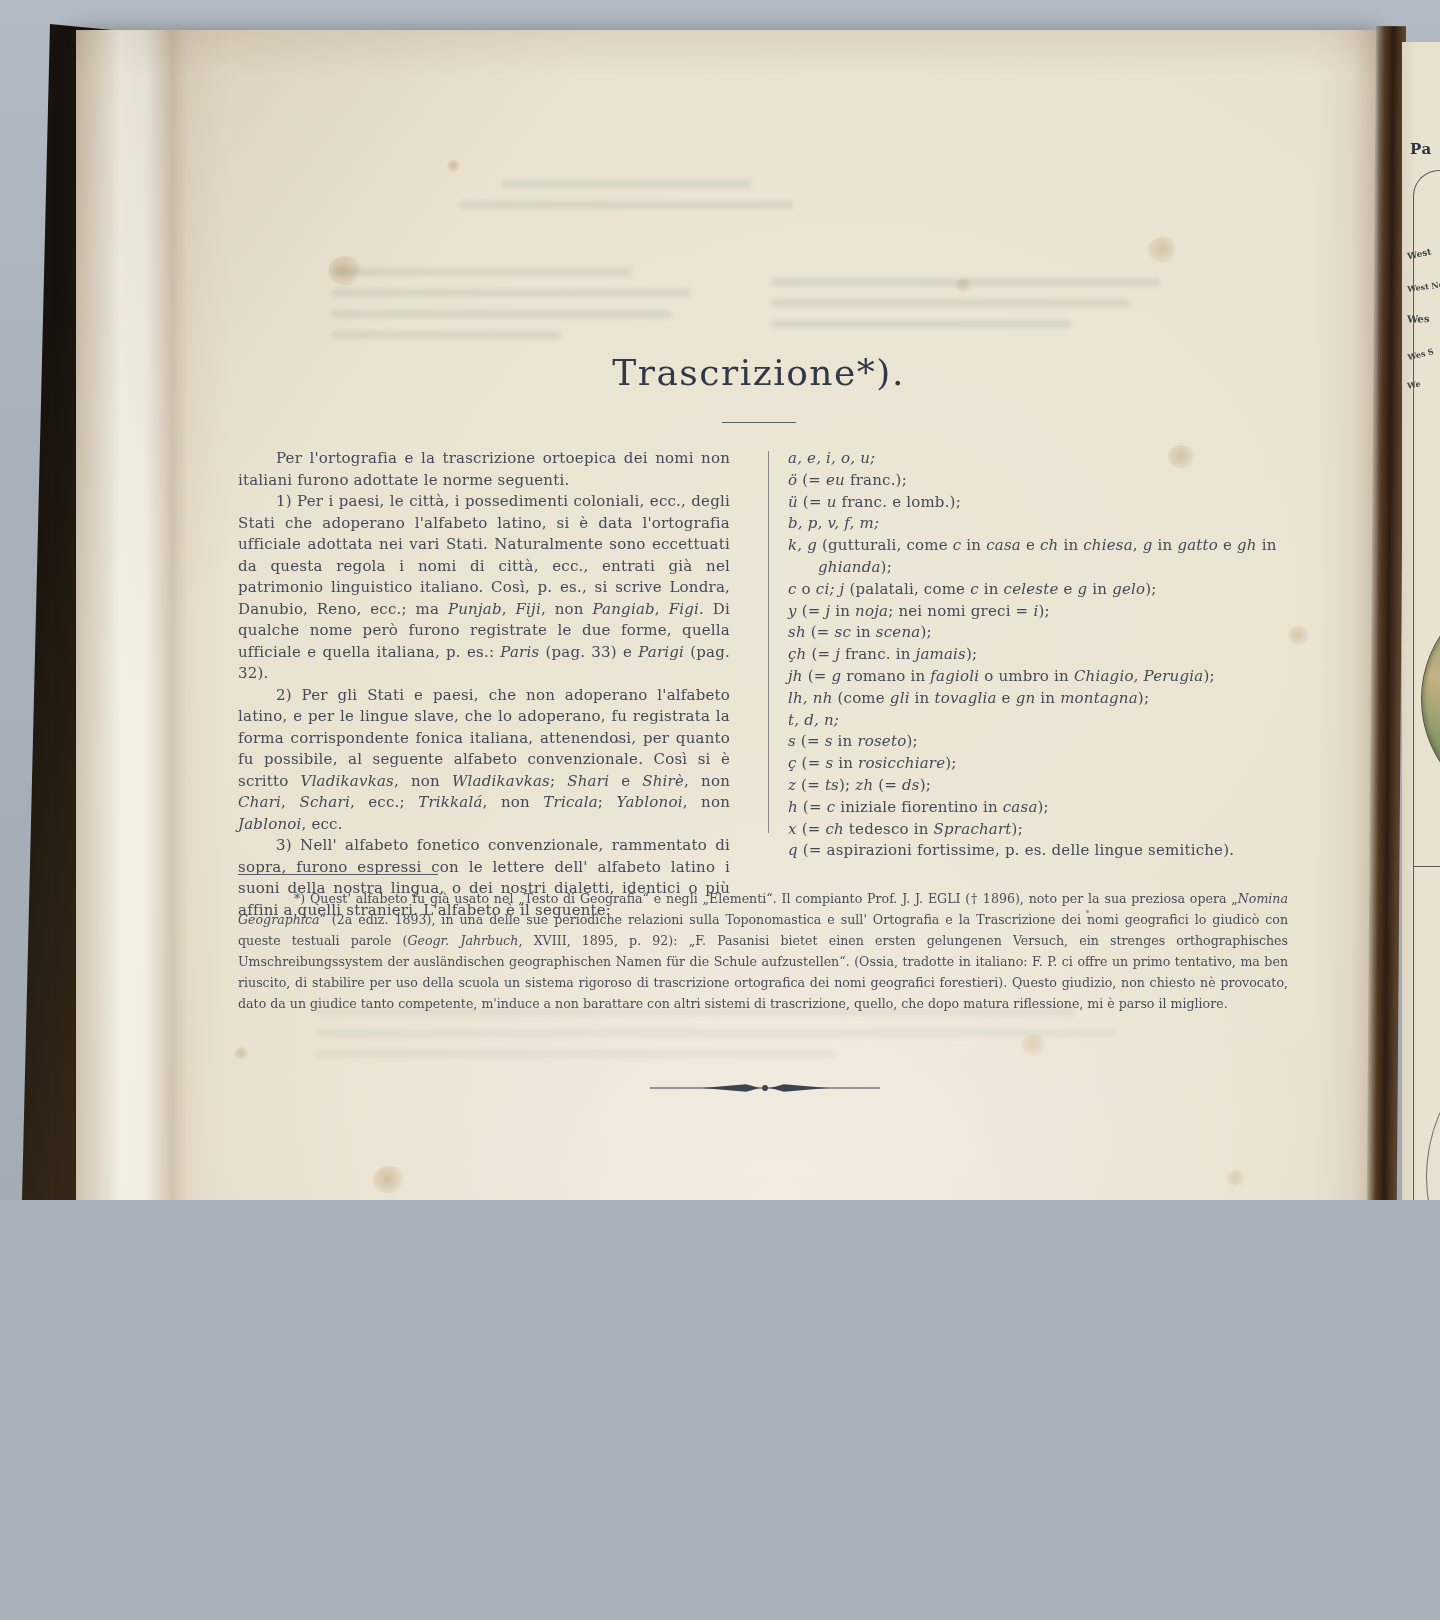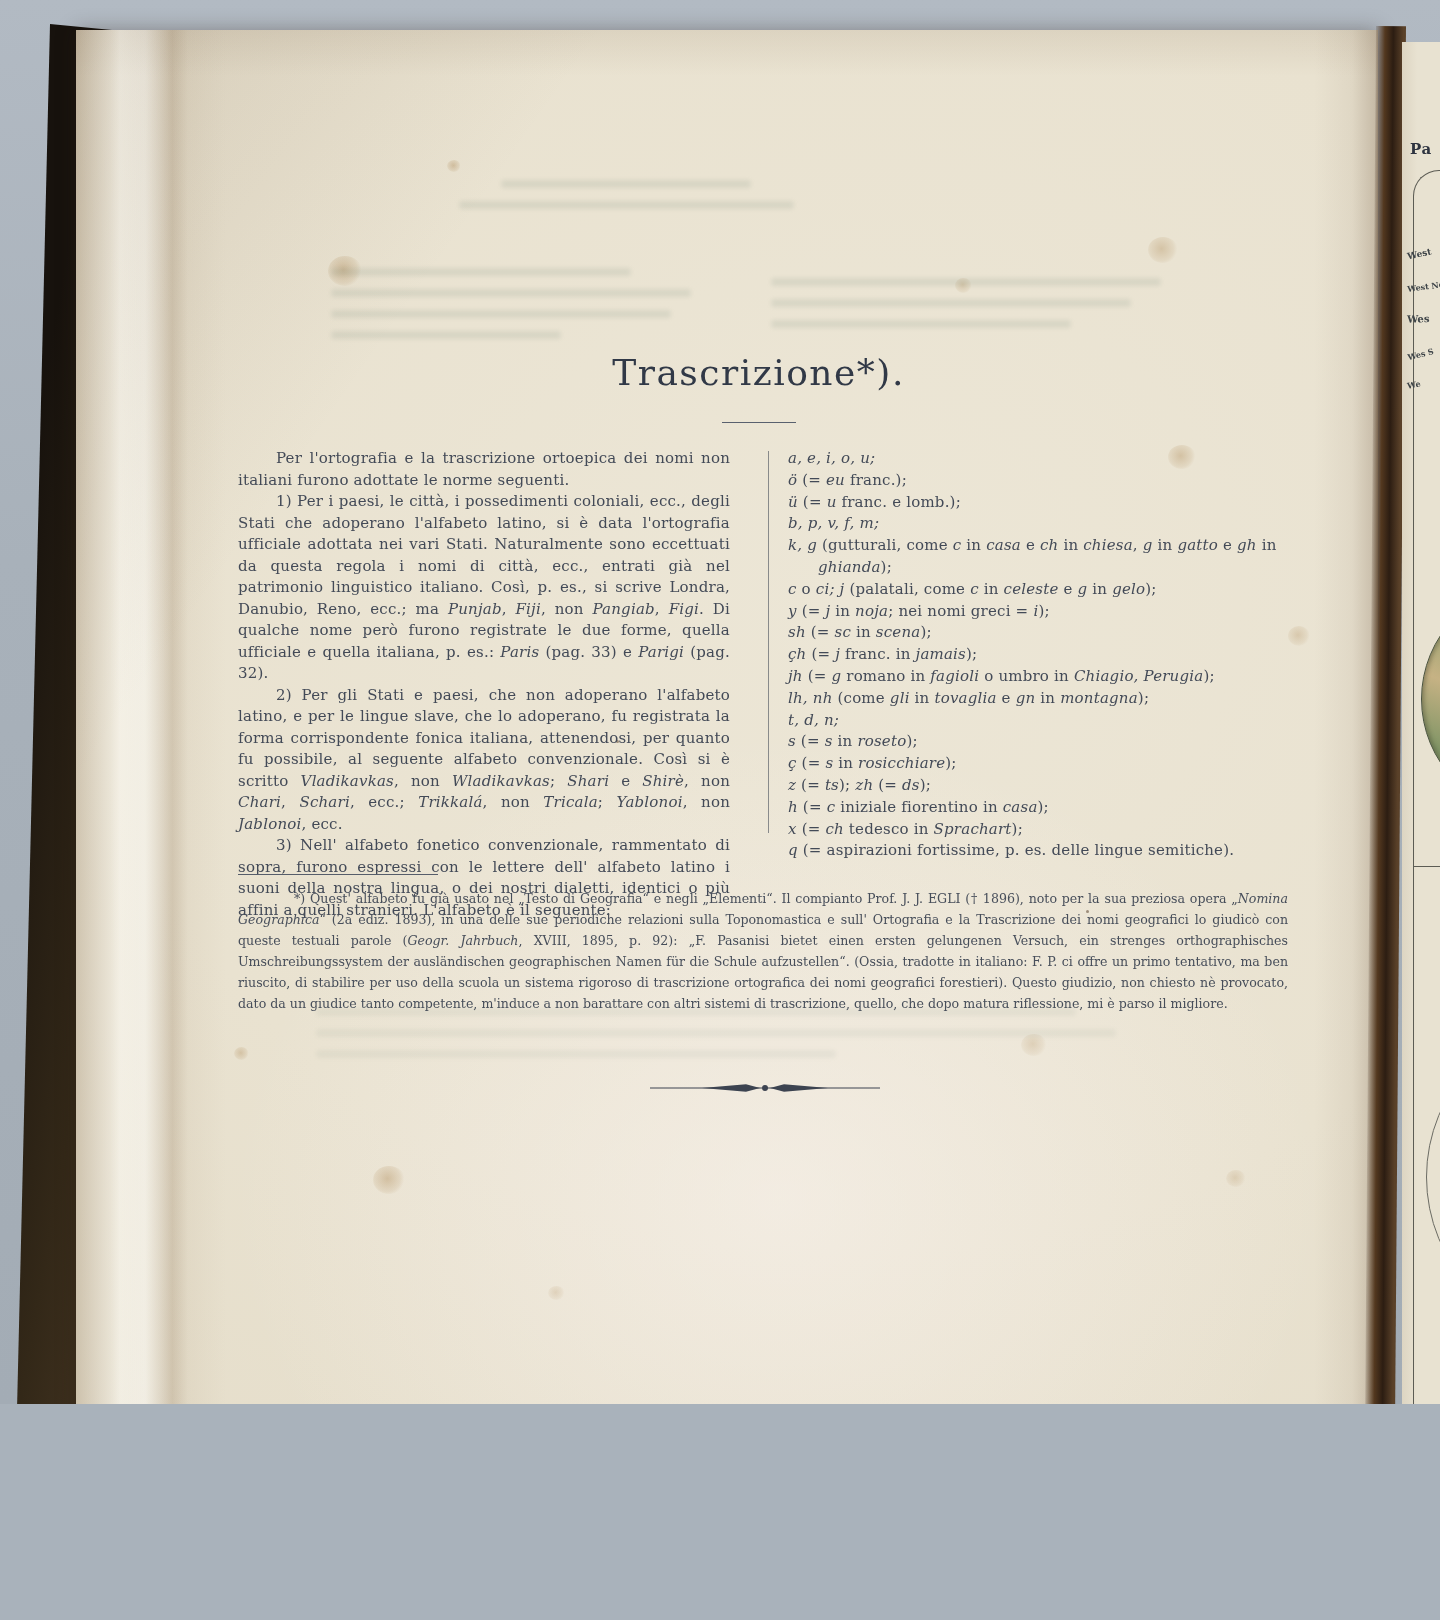--- a/index.html
+++ b/index.html
@@ -1,17 +1,17 @@
 <!DOCTYPE html>
 <html><head>
 <meta charset="utf-8">
 <style>
   html,body{margin:0;padding:0;}
   body{width:1440px;height:1620px;background:#a9b2bb;font-family:"DejaVu Serif", serif;}
-  .photo{position:relative;width:1440px;height:1404px;overflow:hidden;
+  .photo{position:relative;width:1440px;height:1200px;overflow:hidden;
     background:linear-gradient(180deg,#b2bac3 0%,#a8b1ba 40%,#a3acb5 100%);}
 
   
   .cover-bottom{position:absolute;left:0;top:0;width:1440px;height:1620px;
     background:linear-gradient(0deg,#151007,#241c13 55%,#3a2d1f);
     clip-path:polygon(10px 1578px,1402px 1596px,1402px 1620px,0px 1620px);}
   .cover-left{position:absolute;left:0;top:0;width:160px;height:1620px;
     background:linear-gradient(100deg,#17120d 25%,#332818 60%,#4d3b27 92%);
     clip-path:polygon(50px 24px,112px 30px,76px 1620px,12px 1620px);}
 

